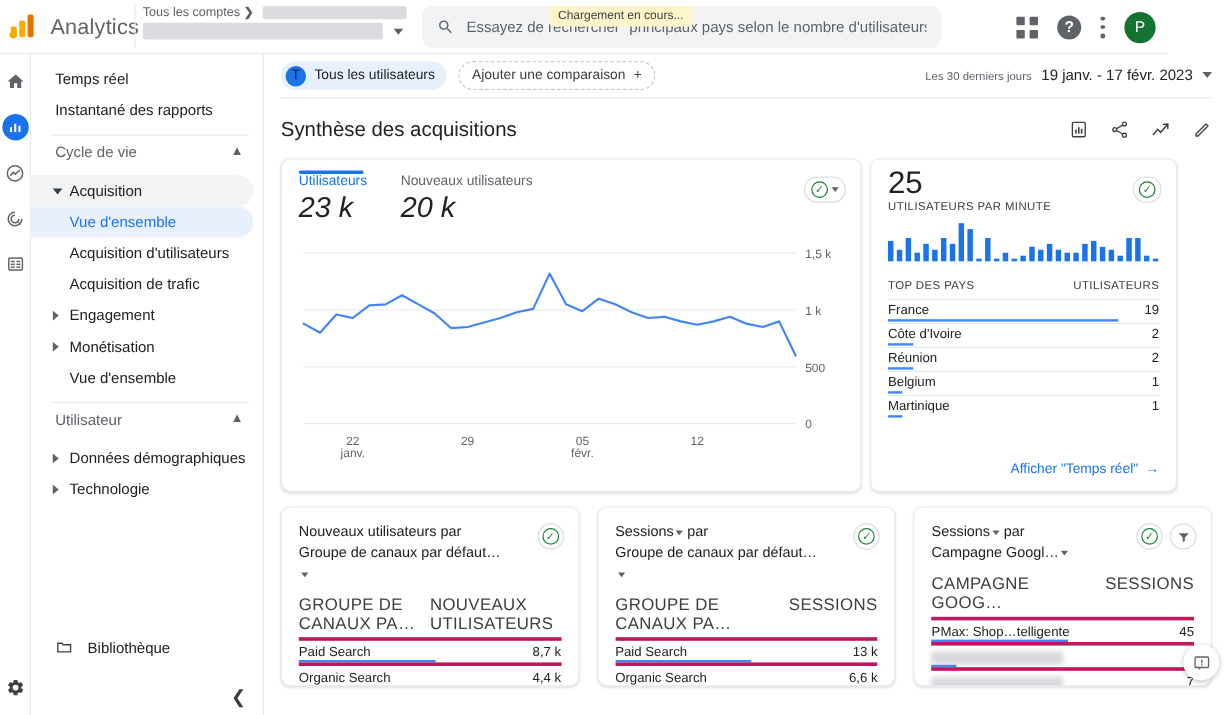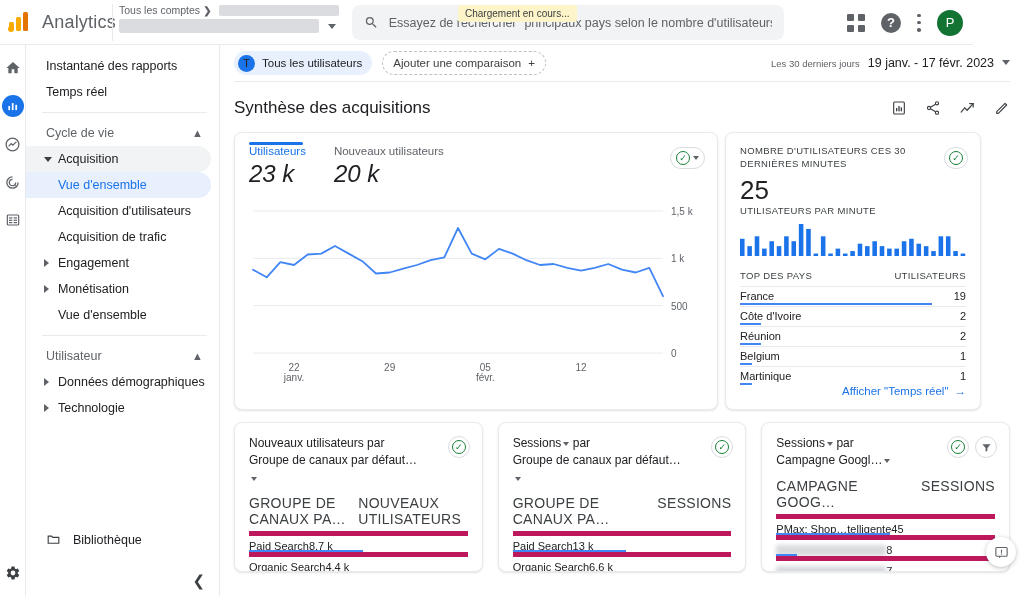--- a/index.html
+++ b/index.html
@@ -89,21 +89,21 @@
     font-size: 12.5px;
   }
   .nav-item { height: 26px; display: flex; align-items: center;
               padding-left: 20px; color: #202124; cursor: pointer;
               border-radius: 0 13px 13px 0; margin-right: 8px; }
   .nav-item.level1 { padding-left: 20px; }
   .nav-item.level2 { padding-left: 32px; }
   .nav-item.selected { background: #e8f0fe; color: #1a73e8; }
   .nav-item.shaded { background: #f1f3f4; }
   .nav-sep { height: 1px; background: #e8eaed; margin: 7px 12px 7px 16px; }
-  .nav-group { height: 26px; display: flex; align-items: center;
+  .nav-group { height: 26px; display: flex; 
                padding-left: 20px; color: #5f6368; font-size: 12.5px;
                justify-content: space-between; padding-right: 16px; cursor: pointer; }
   .caret-right { width: 0; height: 0; border-top: 4px solid transparent;
                  border-bottom: 4px solid transparent; border-left: 5px solid #5f6368;
                  position: absolute; margin-left: -14px; }
   .caret-down-sm { width: 0; height: 0; border-left: 4px solid transparent;
                    border-right: 4px solid transparent; border-top: 5px solid #3c4043;
                    position: absolute; margin-left: -14px; }
   .nav-row-wrap { position: relative; }
   .chev-up { font-size: 11px; color: #5f6368; }
@@ -190,22 +190,22 @@
   .cards-row2 { display: flex; gap: 15px; padding: 0 14px; margin-top: 12px; }
   .card-sm { width: 258px; height: 150px; position: relative; overflow: hidden; }
   .sm-head { padding: 12px 60px 0 14px; font-size: 12px; color: #202124; line-height: 1.45; }
   .sm-head .dd { color: #202124; cursor: pointer; }
   .sm-caret { display: inline-block; width: 0; height: 0;
               border-left: 3.5px solid transparent; border-right: 3.5px solid transparent;
               border-top: 4.5px solid #5f6368; vertical-align: middle; margin-left: 2px; }
   .sm-colhead { display: flex; justify-content: flex-start; padding: 8px 14px 4px;
                 font-size: 14px; color: #3c4043; letter-spacing: .3px; text-transform: uppercase; }
   .sm-row { position: relative; margin: 0 14px; height: 21px;
-            display: flex; justify-content: flex-start; align-items: flex-start;
-            border-top: 5px solid #be185d; padding-top: 4px; }
+            display: flex; justify-content: space-between; align-items: flex-start;
+            border-top: 3px solid #be185d; padding-top: 4px; }
   .sm-row .r-name { font-size: 11px; color: #202124; }
   .sm-row .r-val { font-size: 11px; color: #202124; }
   .sm-underbar { position: absolute; left: 0; bottom: 0; height: 2px; background: #4285f4; }
   .sm-status { position: absolute; right: 12px; top: 13px; display: flex; gap: 6px; align-items: center; }
   .filt-circle { width: 22px; height: 22px; border-radius: 50%; border: 1px solid #dadce0;
                  display: flex; align-items: center; justify-content: center; cursor: pointer; }
   .blur-row-name { width: 110px; height: 11px; margin-top: 1px; filter: blur(2.2px); background: #d8dadd; border-radius: 2px; }
 
   .feedback-btn { position: absolute; right: 8px; top: 537px; width: 30px; height: 30px;
                   border-radius: 50%; background: #fff; box-shadow: 0 1px 4px rgba(60,64,67,.35);
@@ -302,24 +302,24 @@
     <div class="rail-spacer"></div>
     <div class="rail-btn rail-bottom">
       <svg width="16" height="16" viewBox="0 0 24 24">
         <path fill="#3c4043" d="M19.14 12.94a7.07 7.07 0 0 0 .06-.94 7.07 7.07 0 0 0-.06-.94l2.03-1.58a.5.5 0 0 0 .12-.62l-1.92-3.32a.5.5 0 0 0-.6-.22l-2.39.96a7.03 7.03 0 0 0-1.62-.94l-.36-2.54a.5.5 0 0 0-.5-.42h-3.84a.5.5 0 0 0-.5.42l-.36 2.54c-.59.24-1.13.56-1.62.94l-2.39-.96a.5.5 0 0 0-.6.22L2.67 8.86a.5.5 0 0 0 .12.62l2.03 1.58c-.04.31-.06.63-.06.94 0 .31.02.63.06.94l-2.03 1.58a.5.5 0 0 0-.12.62l1.92 3.32c.12.22.38.3.6.22l2.39-.96c.5.38 1.03.7 1.62.94l.36 2.54c.04.24.25.42.5.42h3.84c.25 0 .46-.18.5-.42l.36-2.54c.59-.24 1.13-.56 1.62-.94l2.39.96c.22.08.48 0 .6-.22l1.92-3.32a.5.5 0 0 0-.12-.62l-2.03-1.58zM12 15.6A3.6 3.6 0 1 1 15.6 12 3.6 3.6 0 0 1 12 15.6z"></path>
       </svg>
     </div>
   </div>
 
   <div class="sidebar">
     <div class="nav-item level1">
+      <span>Temps réel</span>
+    </div>
+    <div class="nav-item level1">
       <span>Instantané des rapports</span>
-    </div>
-    <div class="nav-item level1">
-      <span>Temps réel</span>
     </div>
 
     <div class="nav-sep"></div>
 
     <div class="nav-group">
       <span>Cycle de vie</span>
       <span class="chev-up">▲</span>
     </div>
 
     <div class="nav-row-wrap">
@@ -462,21 +462,20 @@
               <text x="242.33333333333334" y="178" text-anchor="middle" class="axis-lbl">févr.</text>
               <text x="338" y="168" text-anchor="middle" class="axis-lbl">12</text>
             </svg>
         </div>
       </div>
 
       <div class="card card-rt">
         <div class="card-status" style="border:1px solid #dadce0;padding:0 4px;">
           <span class="check-circle">✓</span>
         </div>
-        <div class="rt-title">Nombre d'utilisateurs ces 30 dernières minutes</div>
         <div class="rt-big">25</div>
         <div class="rt-sub">Utilisateurs par minute</div>
         <div class="rt-spark">
           <svg id="spark-chart" width="228" height="34" viewBox="0 0 228 34">
               <rect x="0.00" y="16.77" width="4.56" height="17.23" class="spark-bar"></rect>
               <rect x="7.35" y="24.15" width="4.56" height="9.85" class="spark-bar"></rect>
               <rect x="14.71" y="14.31" width="4.56" height="19.69" class="spark-bar"></rect>
               <rect x="22.06" y="26.62" width="4.56" height="7.38" class="spark-bar"></rect>
               <rect x="29.42" y="19.23" width="4.56" height="14.77" class="spark-bar"></rect>
               <rect x="36.77" y="24.15" width="4.56" height="9.85" class="spark-bar"></rect>

